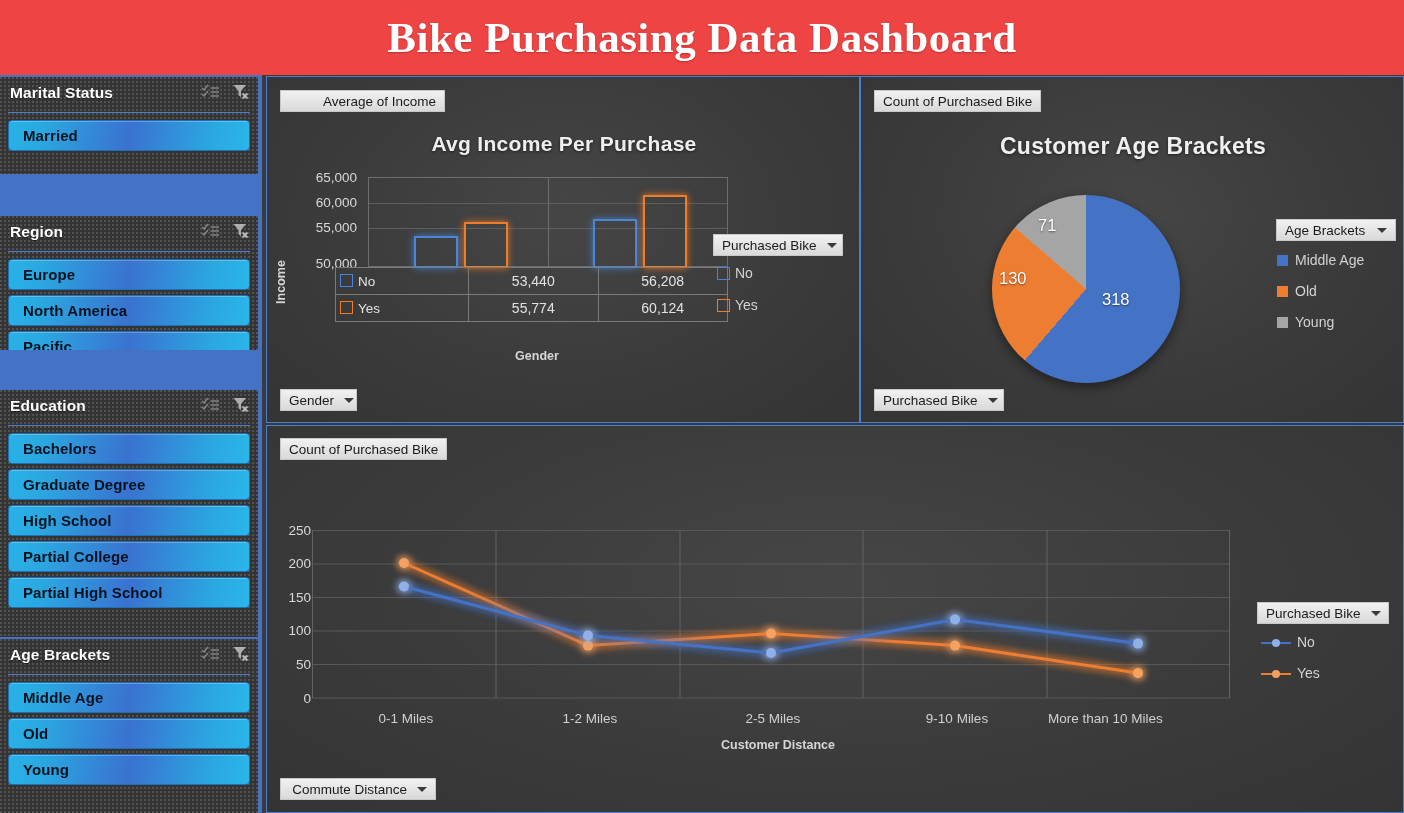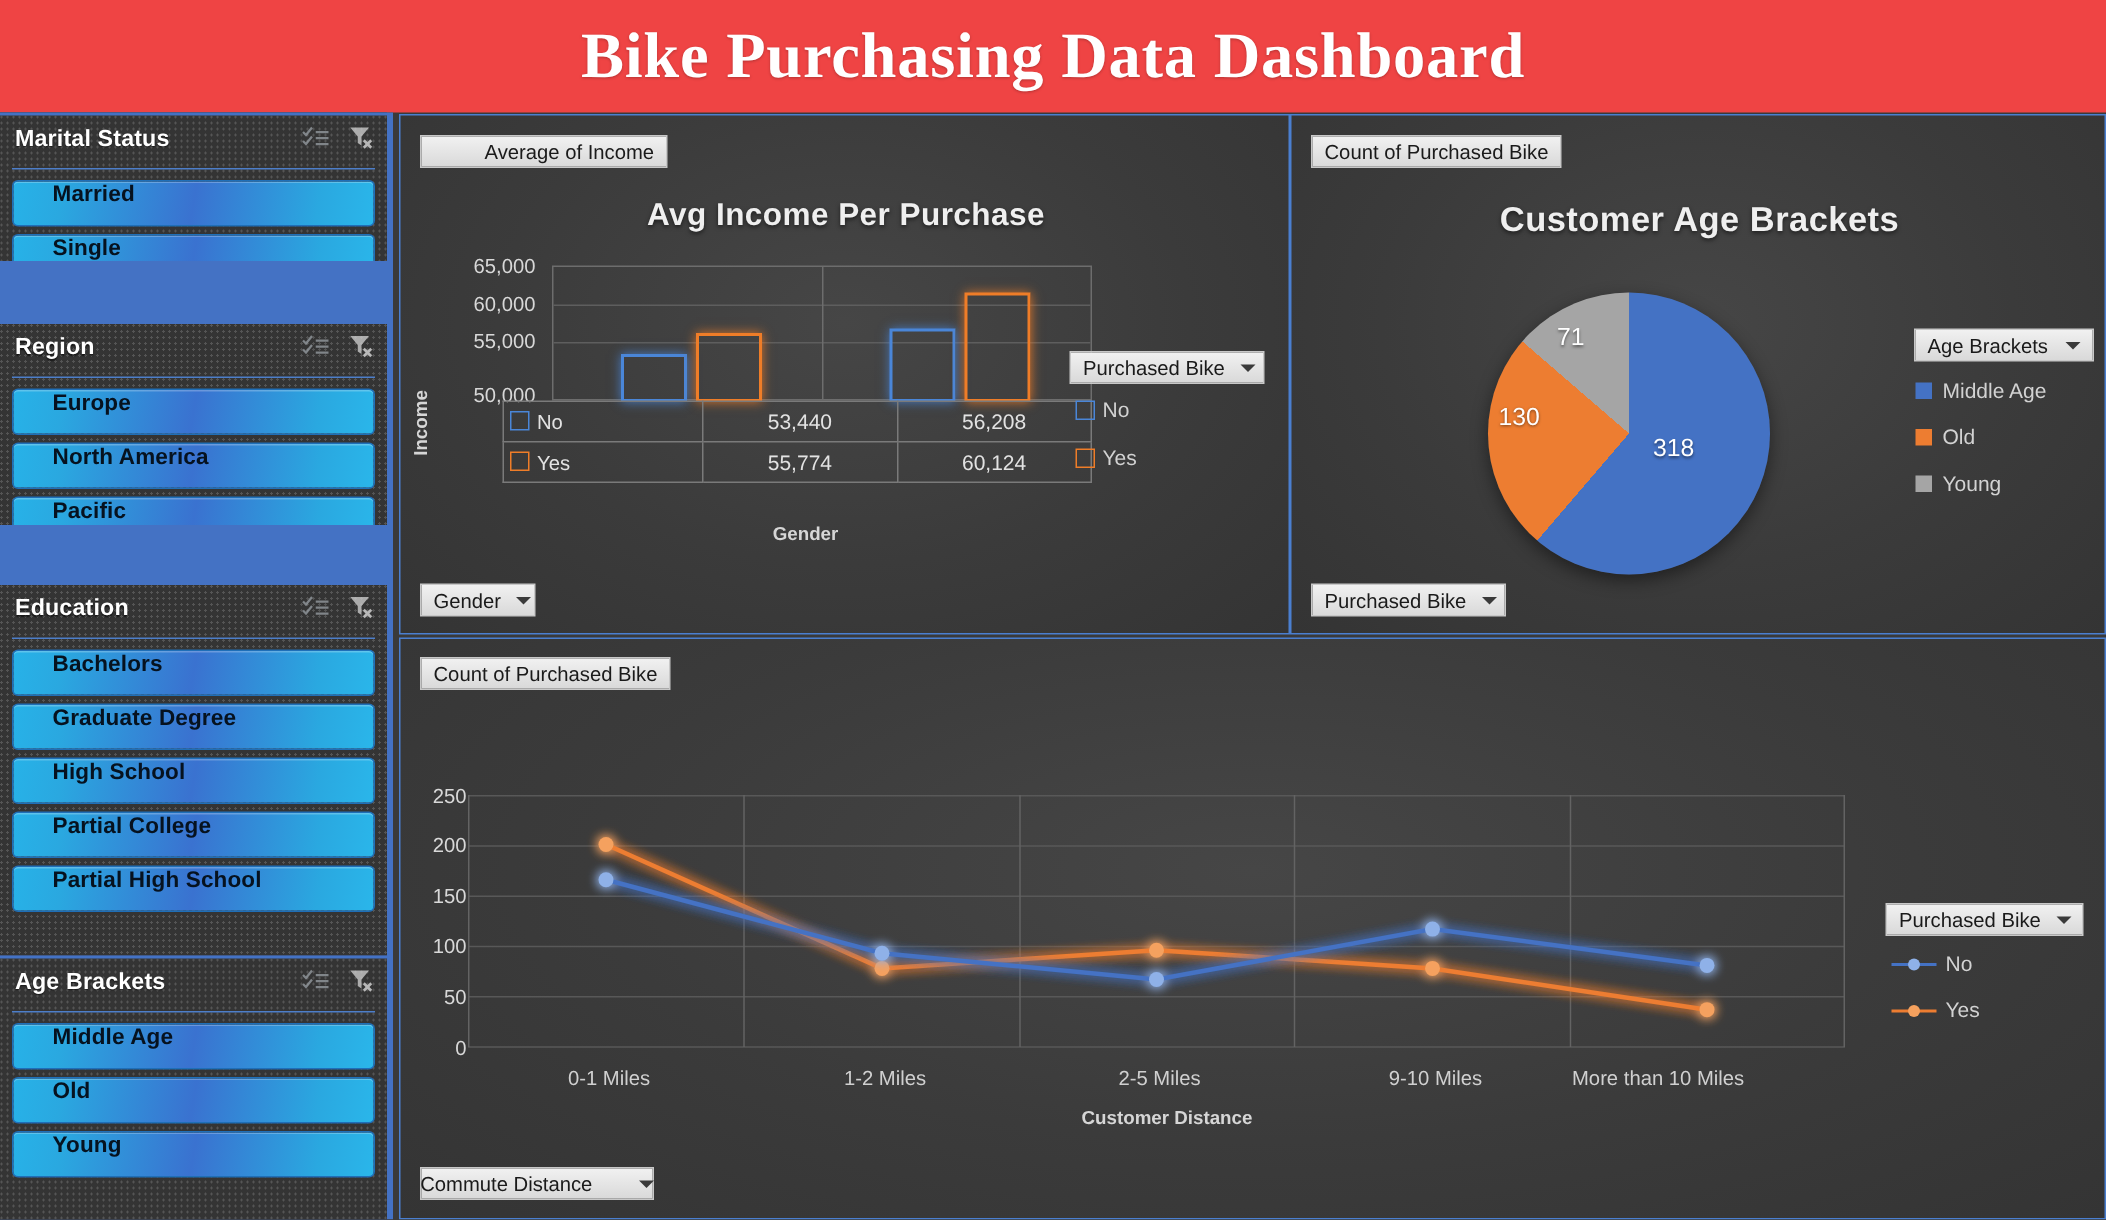--- a/index.html
+++ b/index.html
@@ -57,23 +57,22 @@
     position:absolute;left:8px;right:8px;top:35px;height:1px;background:#4d7ec9;
   }
   .sl-items{padding:7px 8px 8px 8px;}
   .sl-btn{
     position:relative;
     height:31px;margin-bottom:5px;
     border-radius:4px;
     border:1px solid #1f6fb8;
     background:linear-gradient(100deg,#27b2e8 0%,#2aa8e0 14%,#3a72d0 50%,#2aa8e0 84%,#2ab6ea 100%);
     box-shadow:inset 0 1px 0 rgba(255,255,255,.25);
-    display:flex;
+    display:flex;align-items:center;
     box-sizing:border-box;
-    padding-left:12px;
   }
   .sl-btn:last-child{margin-bottom:0;}
   .sl-btn span{
     padding-left:14px;
     color:#06121f;font-size:15px;font-weight:bold;letter-spacing:.1px;
   }
 
   
   .panel{
     position:absolute;
@@ -190,23 +189,20 @@
                   <path d="M15.5 10.5 L10.5 15.5"></path>
                 </g>
             </svg>
           </span>
         </div>
         <div class="sl-rule"></div>
       </div>
       <div class="sl-items">
         <div class="sl-btn">
             <span>Married</span>
-          </div>
-        <div class="sl-btn">
-            <span>Single</span>
           </div>
       </div>
     </div>
 
     <div class="slicer" style="top:139px;height:136px;">
       <div class="sl-head">
         <div class="sl-title">Region</div>
         <div class="sl-icons">
           <span>
             <svg width="19" height="16" viewBox="0 0 19 16">
@@ -523,19 +519,19 @@
       <span>No</span>
     </div>
     <div class="leg" style="left:994px;top:239px;">
       <span class="lmark">
           <i style="background:#ED7D31;"></i>
           <b style="background:#F5A15E;"></b>
         </span>
       <span>Yes</span>
     </div>
 
-    <div class="fieldbtn" style="left:13px;top:352px;width:156px;justify-content:center;gap:21px;">
+    <div class="fieldbtn" style="left:13px;top:352px;width:156px;justify-content:flex-end;">
       <span class="cap">Commute Distance</span>
       <span class="car"></span>
     </div>
   </div>
 
 </div>
 
 </body></html>

